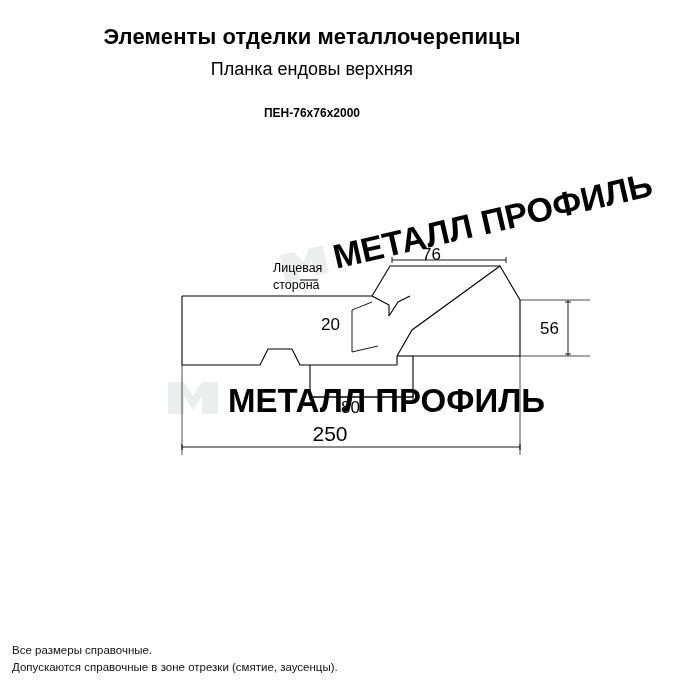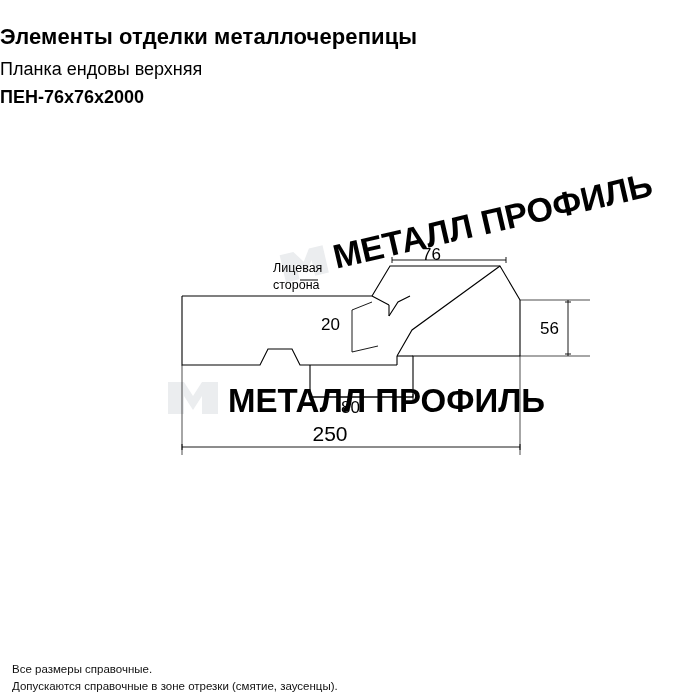--- a/index.html
+++ b/index.html
@@ -17,58 +17,59 @@
   }
   .page {
     position: absolute;
     inset: 0;
   }
   .title-block {
     position: absolute;
     top: 22px;
     left: 0;
     width: 624px;
+    text-align: center;
   }
   .title-main {
     font-size: 22px;
     font-weight: bold;
     letter-spacing: 0.1px;
     line-height: 30px;
   }
   .title-sub {
     font-size: 18px;
     font-weight: normal;
     margin-top: 5px;
     line-height: 24px;
   }
   .title-code {
-    font-size: 18px;
+    font-size: 12px;
     font-weight: bold;
-    margin-top: 4px;
+    margin-top: 20px;
     line-height: 24px;
   }
   .drawing {
     position: absolute;
     top: 150px;
     left: 0;
     width: 700px;
     height: 360px;
   }
   .watermark {
     position: absolute;
     left: 0;
     top: 0;
     width: 700px;
     height: 700px;
     pointer-events: none;
   }
   .footer {
     position: absolute;
     left: 12px;
-    bottom: 5px;
+    bottom: 24px;
     font-size: 11.5px;
     line-height: 17px;
     color: #111;
   }
   .footer div {
     white-space: nowrap;
   }
   svg text {
     font-family: "Liberation Sans", sans-serif;
     fill: #000000;

